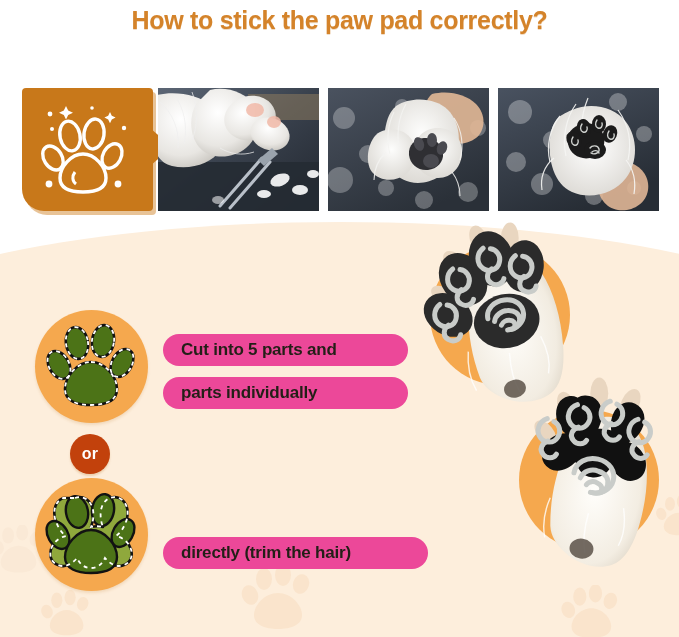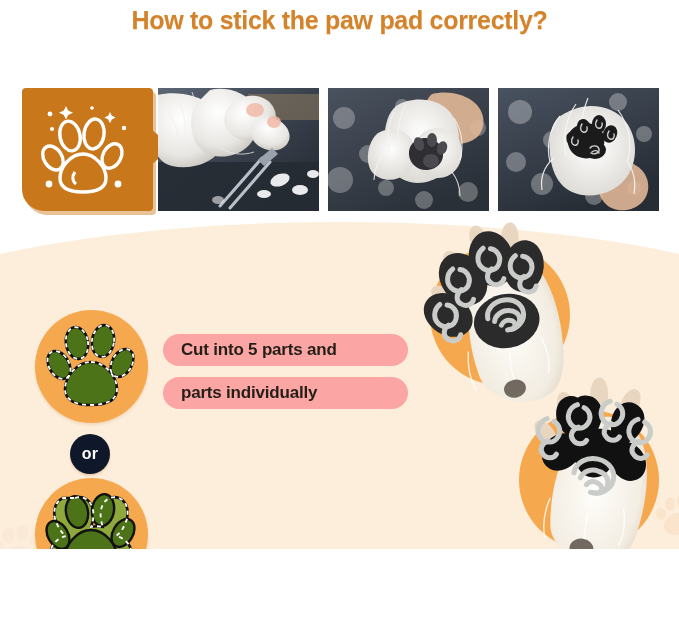--- a/index.html
+++ b/index.html
@@ -3,21 +3,21 @@
 <meta charset="utf-8">
 <style>
   html,body{margin:0;padding:0;}
   body{
     width:679px;height:637px;
     background:#ffffff;
     font-family:"Liberation Sans", sans-serif;
     overflow:hidden;
     position:relative;
   }
-  #page{position:absolute;inset:0;width:679px;height:549px;overflow:hidden;background:#ffffff;}
+  #page{position:absolute;inset:0;width:679px;height:637px;overflow:hidden;background:#ffffff;}
 
   
   .cream-panel{
     position:absolute;
     left:-160px; top:222px;
     width:1000px; height:900px;
     background:#fdeedc;
     border-radius:50% 50% 0 0 / 120px 120px 0 0;
     overflow:hidden;
   }
@@ -71,31 +71,31 @@
     position:absolute;border-radius:50%;
     background:#f5a84e;
     box-shadow:0 2px 3px rgba(190,120,40,.18);
   }
   .circ.c1{left:35px;top:310px;width:113px;height:113px;}
   .circ.c2{left:35px;top:478px;width:113px;height:113px;}
   .circ svg{position:absolute;left:0;top:0;}
 
   .orbadge{
     position:absolute;left:70px;top:434px;width:40px;height:40px;
-    border-radius:50%;background:#0f172a;
+    border-radius:50%;background:#c2410c;
     box-shadow:0 2px 2px rgba(190,120,40,.25);
     color:#fff;font-size:16px;font-weight:bold;
     display:flex;align-items:center;justify-content:center;
     letter-spacing:.3px;
   }
 
   .pill{
     position:absolute;
     height:32px;
-    background:#fca5a5;
+    background:#ec4899;
     border-radius:16px;
     display:flex;align-items:center;
     padding:0 18px;
     color:#231f17;
     font-size:17px;font-weight:bold;
     white-space:nowrap;
     box-sizing:border-box;
     letter-spacing:-0.2px;
   }
   .pill.a{left:163px;top:334px;width:245px;}
@@ -392,20 +392,21 @@
         <ellipse cx="42" cy="34" rx="11" ry="16" transform="rotate(-10 42 34)"></ellipse>
         <ellipse cx="68" cy="32" rx="11" ry="16" transform="rotate(9 68 32)"></ellipse>
         <ellipse cx="23" cy="57" rx="10" ry="15" transform="rotate(-30 23 57)"></ellipse>
         <ellipse cx="88" cy="55" rx="10" ry="15" transform="rotate(30 88 55)"></ellipse>
         <path d="M56 52c14 0 26 15 26 27s-12 16-26 16-26-4-26-16 12-27 26-27z"></path>
       </g>
       <path d="M40 20c8-3 16 2 18 12 1 6 0 12-2 17 4-1 8-1 12 0-2-5-3-11-2-17 2-10 10-15 18-12 9 4 11 16 6 26-2 5-5 9-9 12 5 1 10 4 13 9 5 8 3 17-5 20-7 3-14-1-19-7-3 6-7 10-14 10s-11-4-14-10c-5 6-12 10-19 7-8-3-10-12-5-20 3-5 8-8 13-9-4-3-7-7-9-12-5-10-3-22 6-26z" fill="none" stroke="#ffffff" stroke-width="1.8" stroke-dasharray="4 4"></path>
     </svg>
   </div>
 
+  <div class="pill d">directly (trim the hair)</div>
 
   <div class="prod top">
     <div class="disc"></div>
     <svg width="210" height="230" viewBox="0 0 210 230">
       <defs>
         <radialGradient id="pfur1" cx="0.45" cy="0.5" r="0.65">
           <stop offset="0" stop-color="#fffefb"></stop>
           <stop offset="0.75" stop-color="#f2ece1"></stop>
           <stop offset="1" stop-color="#ddd4c5"></stop>
         </radialGradient>

